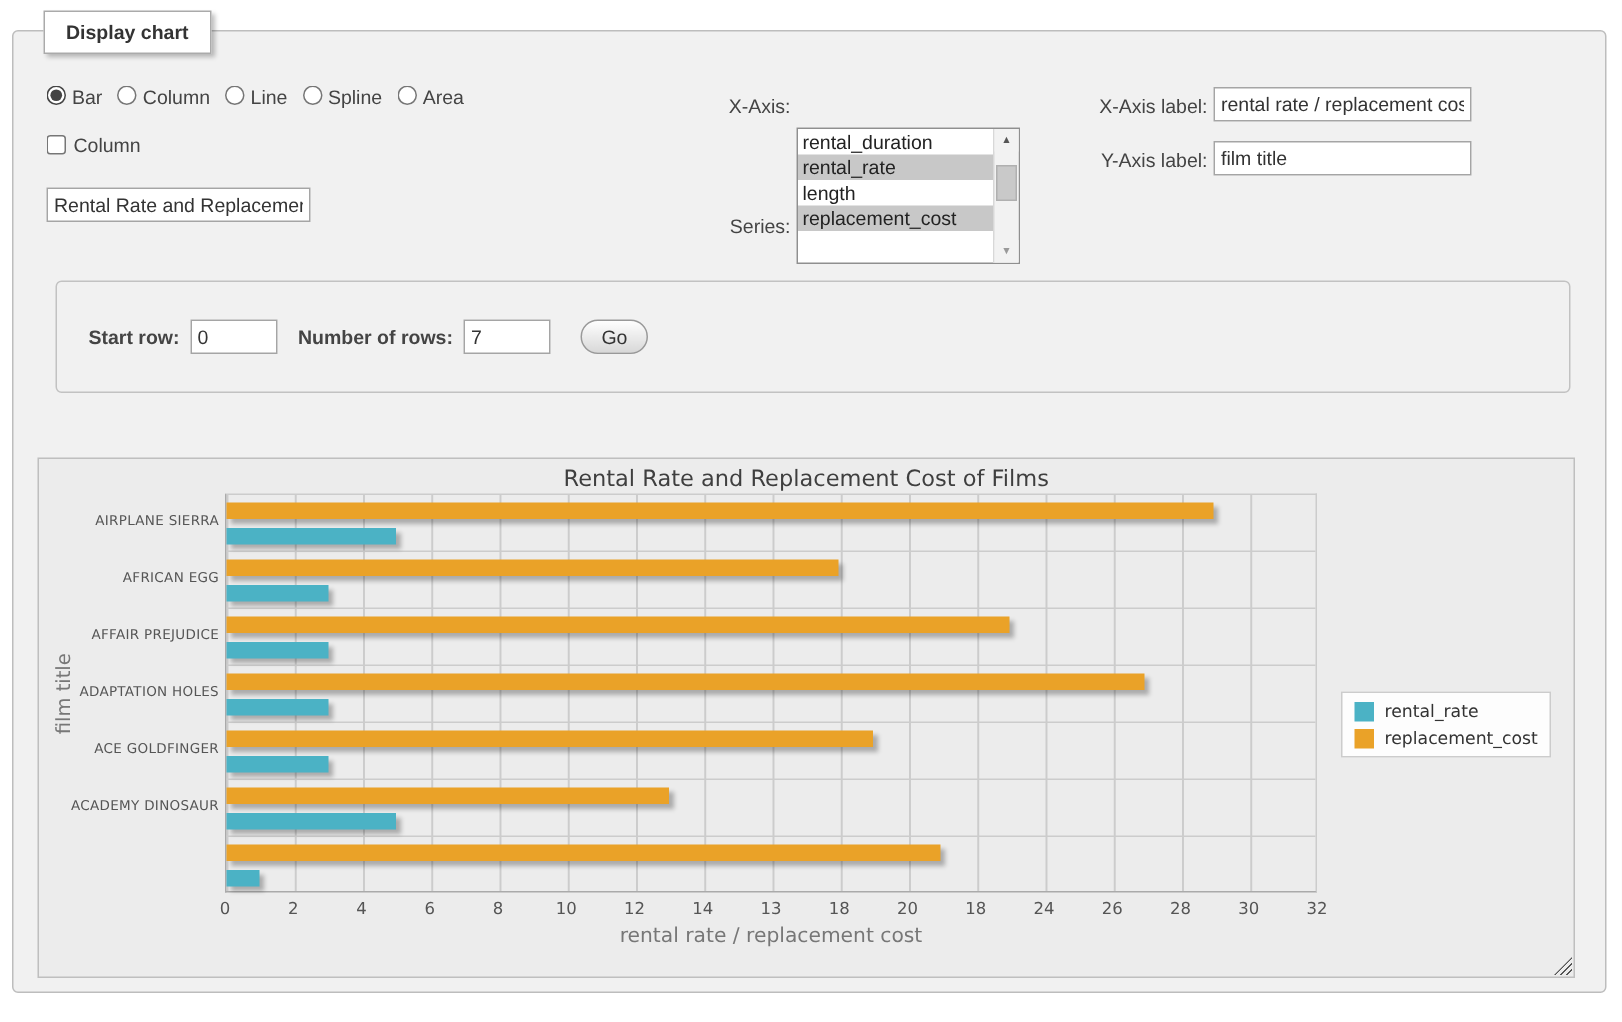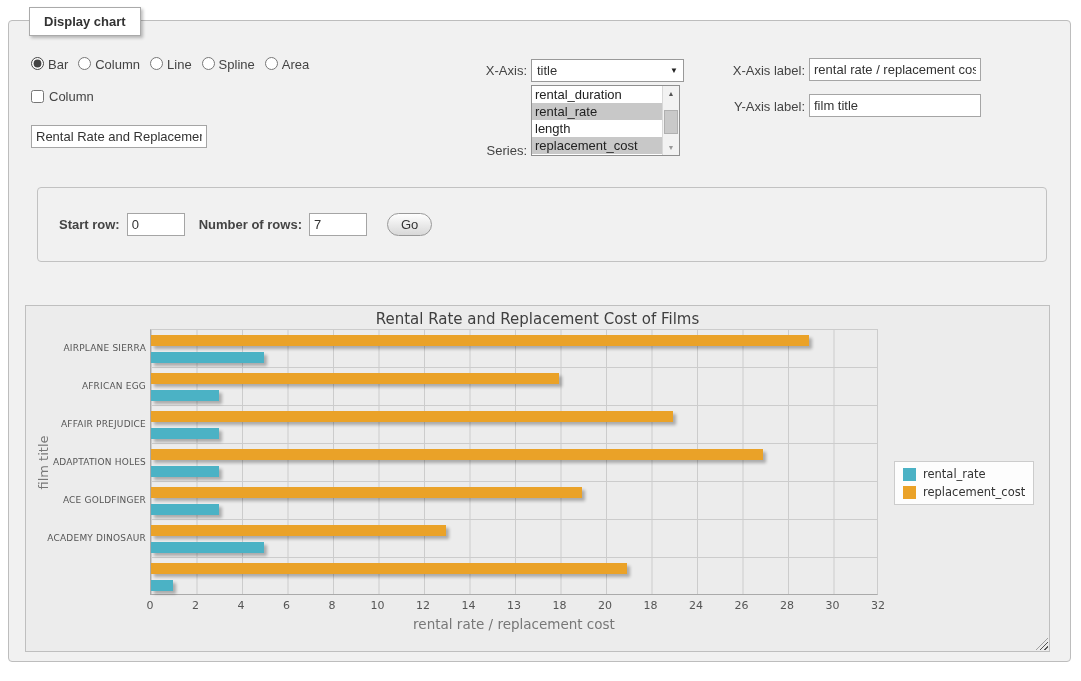--- a/index.html
+++ b/index.html
@@ -21,21 +21,21 @@
     font-size:13px; padding:3px 4px; height:23px; }
   .title-input { position:absolute; left:22px; top:104px; width:176px; }
 
   .lbl { position:absolute; color:#444; text-align:right; }
   .xaxis-lbl { left:452px; top:42px; width:66px; }
   .series-lbl { left:452px; top:122px; width:66px; }
   .fake-select { position:absolute; left:522px; top:38px; width:153px; height:23px; background:#fff;
     border:1px solid #999; display:flex; align-items:center; padding:0 5px; color:#333; cursor:default; }
   .fake-select .arrow { margin-left:auto; font-size:8px; color:#222; }
 
-  .series-list { position:absolute; left:522px; top:64px; width:149px; height:71px; background:#fff;
+  .series-list { position:absolute; left:522px; top:64px; width:149px; height:91px; background:#fff;
     border:1px solid #8f8f8f; display:flex; }
   .series-opts { flex:1; overflow:hidden; }
   .series-opts .opt { height:17px; line-height:17px; padding:0 3px; color:#222; white-space:nowrap; }
   .series-opts .opt.selected { background:#c8c8c8; }
   .sb { width:17px; position:relative; background:#f2f2f2; border-left:1px solid #d8d8d8; }
   .sb .btn { position:absolute; left:0; width:16px; height:15px; background:#f2f2f2; color:#555;
     font-size:7px; text-align:center; line-height:15px; }
   .sb .btn.up { top:0; } .sb .btn.down { bottom:0; color:#999; }
   .sb .thumb { position:absolute; left:1px; top:24px; width:14px; height:24px; background:#c9c9c9; border:1px solid #b0b0b0; }
 
@@ -113,24 +113,20 @@
       </div>
 
     <div class="check-row">
       <input type="checkbox" style="">
       <span>Column</span>
     </div>
 
     <input class="text-input title-input" value="Rental Rate and Replacement Cost of Films" style="">
 
     <span class="lbl xaxis-lbl">X-Axis:</span>
-    <div class="fake-select">
-      <span>title</span>
-      <span class="arrow">▼</span>
-    </div>
 
     <span class="lbl series-lbl">Series:</span>
     <div class="series-list">
       <div class="series-opts">
           <div class="opt">rental_duration</div>
           <div class="opt selected">rental_rate</div>
           <div class="opt">length</div>
           <div class="opt selected">replacement_cost</div>
         </div>
       <div class="sb">

